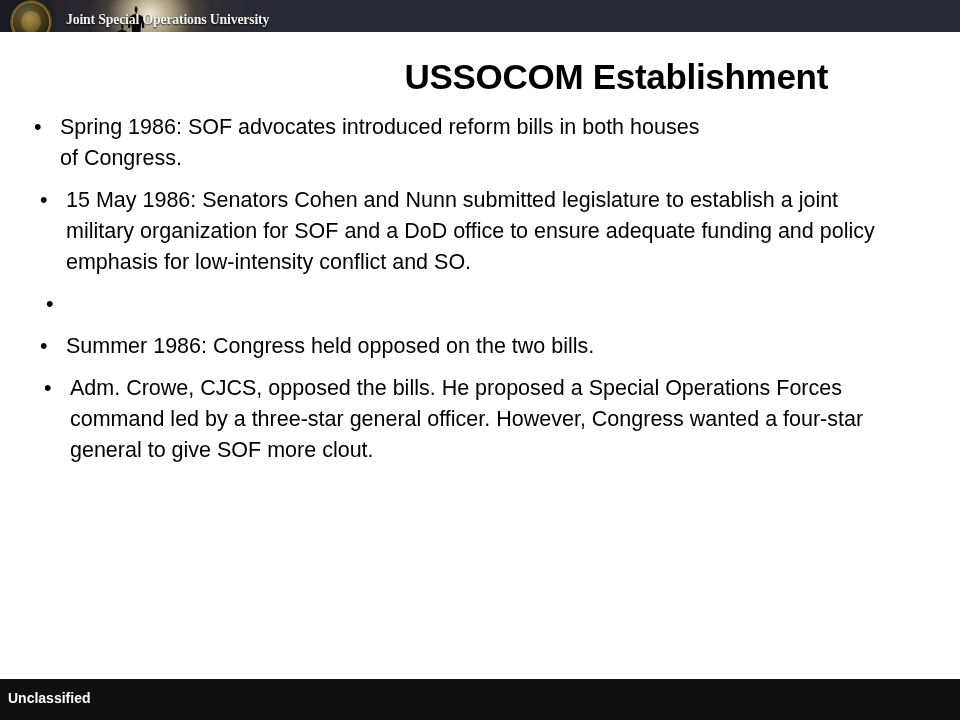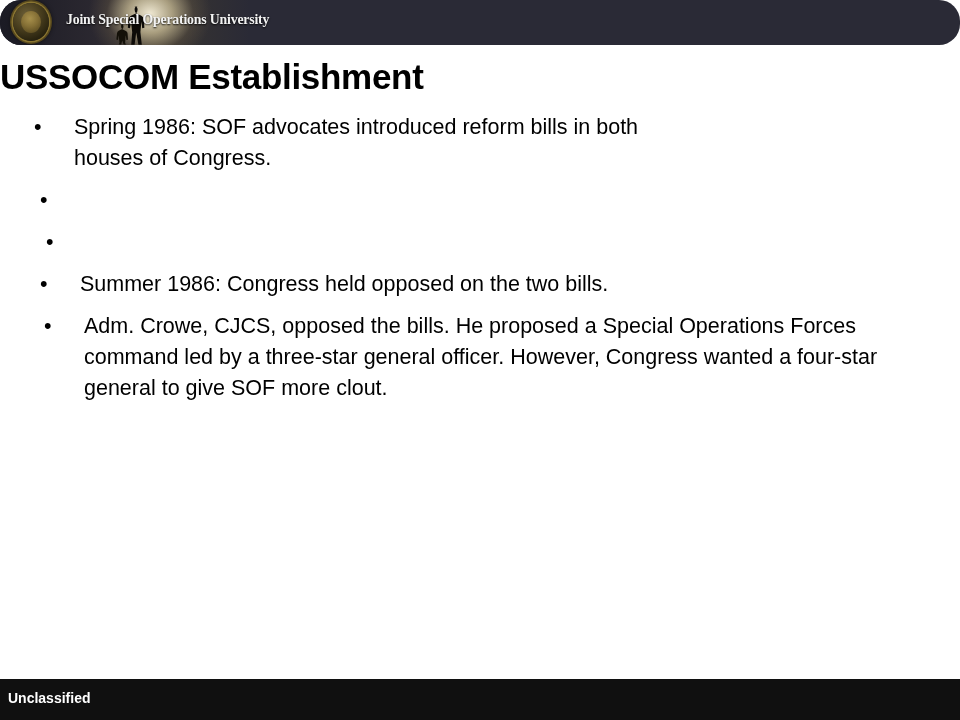--- a/index.html
+++ b/index.html
@@ -14,24 +14,23 @@
     font-family: "Liberation Sans", sans-serif;
     position: relative;
   }
 
   
   .header-banner {
     position: absolute;
     left: 0;
     top: 0;
     width: 960px;
-    height: 45px;
+    height: 32px;
     background: #2a2a36;
     overflow: hidden;
-    border-radius: 21px;
   }
   .header-glow {
     position: absolute;
     left: 0;
     top: 0;
     width: 250px;
     height: 45px;
     background:
       radial-gradient(ellipse 70px 60px at 150px 14px,
         rgba(255,248,225,0.92) 0%,
@@ -101,21 +100,21 @@
     transform: scaleX(0.92);
     transform-origin: left center;
   }
 
   
   .slide-title {
     position: absolute;
     left: 0;
     top: 57px;
     width: 828px;
-    text-align: left;
+    text-align: right;
     font-family: "Liberation Sans", sans-serif;
     font-weight: bold;
     font-size: 35px;
     color: #000000;
     letter-spacing: -0.3px;
   }
 
   
   .body {
     position: absolute;
@@ -135,21 +134,20 @@
   }
   .bullet .dot {
     flex: 0 0 auto;
     width: 26px;
     text-align: left;
     font-size: 21.5px;
     line-height: 31px;
   }
   .bullet .text {
     flex: 1 1 auto;
-    margin-left: 14px;
   }
 
   
   .b0 { padding-left: 34px; padding-right: 255px; }
   .b1 { padding-left: 40px; padding-right: 55px; }
   .b2 { padding-left: 46px; padding-right: 125px; margin-top: 5px; }
   .b3 { padding-left: 40px; padding-right: 120px; margin-top: 3px; }
   .b4 { padding-left: 44px; padding-right: 20px; margin-top: 3px; }
 
   
@@ -190,20 +188,21 @@
 
 <div class="body">
 
   <div class="bullet b0">
     <span class="dot">•</span>
     <span class="text">Spring 1986: SOF advocates introduced reform bills in both houses of Congress.</span>
   </div>
 
   <div class="bullet b1">
     <span class="dot">•</span>
+    <span class="text">15 May 1986: Senators Cohen and Nunn submitted legislature to establish a joint military organization for SOF and a DoD office to ensure adequate funding and policy emphasis for low-intensity conflict and SO.</span>
   </div>
 
   <div class="bullet b2">
     <span class="dot">•</span>
   </div>
 
   <div class="bullet b3">
     <span class="dot">•</span>
     <span class="text">Summer 1986: Congress held opposed on the two bills.</span>
   </div>

